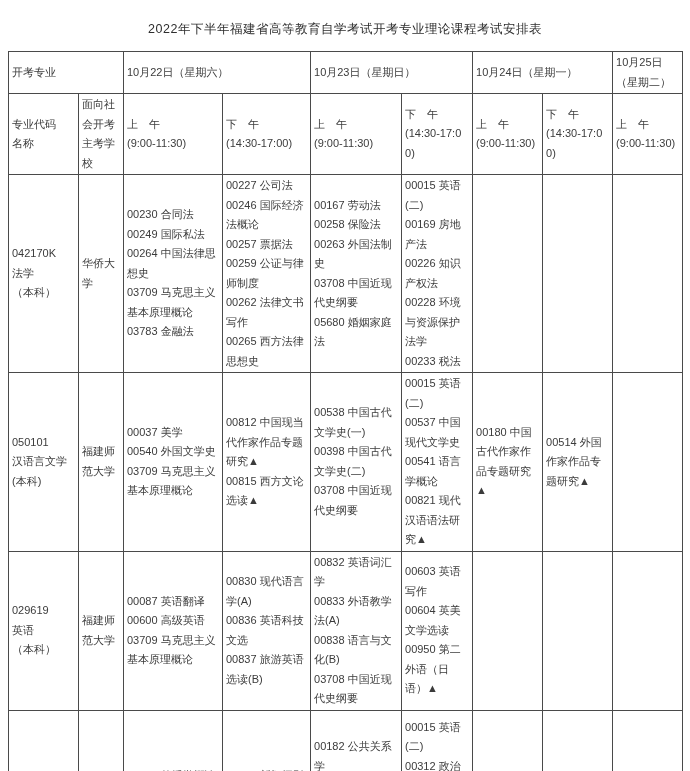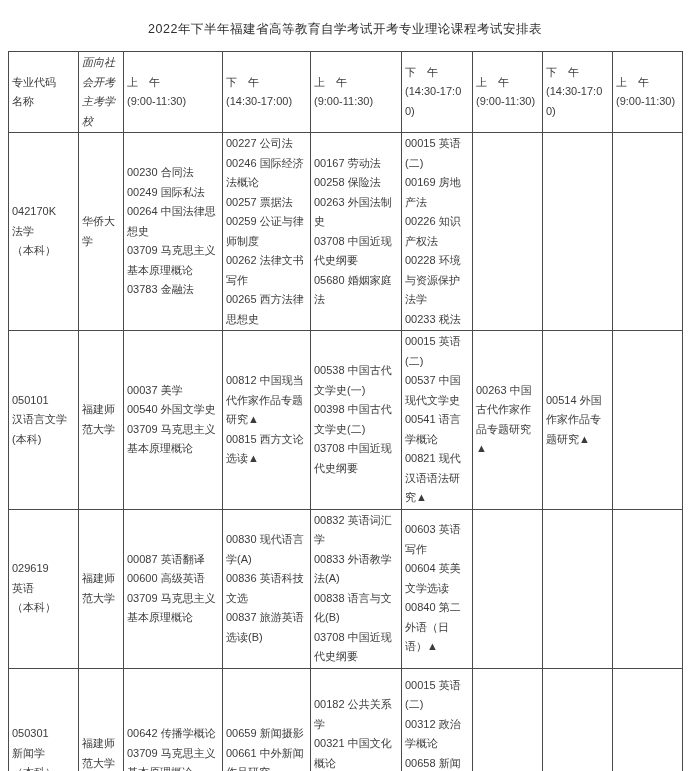--- a/index.html
+++ b/index.html
@@ -41,21 +41,21 @@
     white-space: pre-wrap;
     word-break: break-all;
     overflow: hidden;
   }
   tr.hr1 td { height: 38px; }
   tr.hr2 td { height: 64px; }
   tr.row-1 td { height: 193px; }
   tr.row-2 td { height: 142px; }
   tr.row-3 td { height: 138px; }
   tr.row-4 td { height: 168px; }
-  td.school-head { font-size: 10.5px; padding-left: 1px; padding-right: 0; font-style: italic; }
+  td.school-head { font-size: 10.5px; padding-left: 1px; padding-right: 0; }
 </style>
 </head>
 <body>
 
 <div class="page">
   <div class="doc-title">2022年下半年福建省高等教育自学考试开考专业理论课程考试安排表</div>
 
   <table class="schedule">
     <colgroup>
       <col style="width:70px">
@@ -63,20 +63,28 @@
         <col style="width:99px">
       <col style="width:88px">
         <col style="width:91px">
         <col style="width:71px">
       <col style="width:70px">
         <col style="width:70px">
         <col style="width:70px">
     </colgroup>
 
     <tbody>
+        <tr class="hr1">
+      <td colspan="2">开考专业</td>
+      <td colspan="2">10月22日（星期六）</td>
+      <td colspan="2">10月23日（星期日）</td>
+      <td colspan="2">10月24日（星期一）</td>
+      <td>10月25日
+（星期二）</td>
+    </tr>
 
     <tr class="hr2">
       <td>专业代码
 名称</td>
       <td class="school-head">面向社会开考主考学校</td>
       <td>上　午
 (9:00-11:30)</td>
       <td>下　午
 (14:30-17:00)</td>
       <td>上　午
@@ -132,21 +140,21 @@
 03709 马克思主义基本原理概论</td>
       <td>00812 中国现当代作家作品专题研究▲
 00815 西方文论选读▲</td>
       <td>00538 中国古代文学史(一)
 00398 中国古代文学史(二)
 03708 中国近现代史纲要</td>
       <td>00015 英语(二)
 00537 中国现代文学史
 00541 语言学概论
 00821 现代汉语语法研究▲</td>
-      <td>00263 中国古代作家作品专题研究▲</td>
+      <td>00180 中国古代作家作品专题研究▲</td>
       <td>00514 外国作家作品专题研究▲</td>
       <td></td>
     </tr>
 
     <tr class="row-3">
       <td>029619
 英语
 （本科）</td>
       <td>福建师范大学</td>
       <td>00087 英语翻译
@@ -154,21 +162,21 @@
 03709 马克思主义基本原理概论</td>
       <td>00830 现代语言学(A)
 00836 英语科技文选
 00837 旅游英语选读(B)</td>
       <td>00832 英语词汇学
 00833 外语教学法(A)
 00838 语言与文化(B)
 03708 中国近现代史纲要</td>
       <td>00603 英语写作
 00604 英美文学选读
-00840 第二外语（日语）▲</td>
+00950 第二外语（日语）▲</td>
       <td></td>
       <td></td>
       <td></td>
     </tr>
 
     <tr class="row-4">
       <td>050301
 新闻学
 （本科）</td>
       <td>福建师范大学</td>

